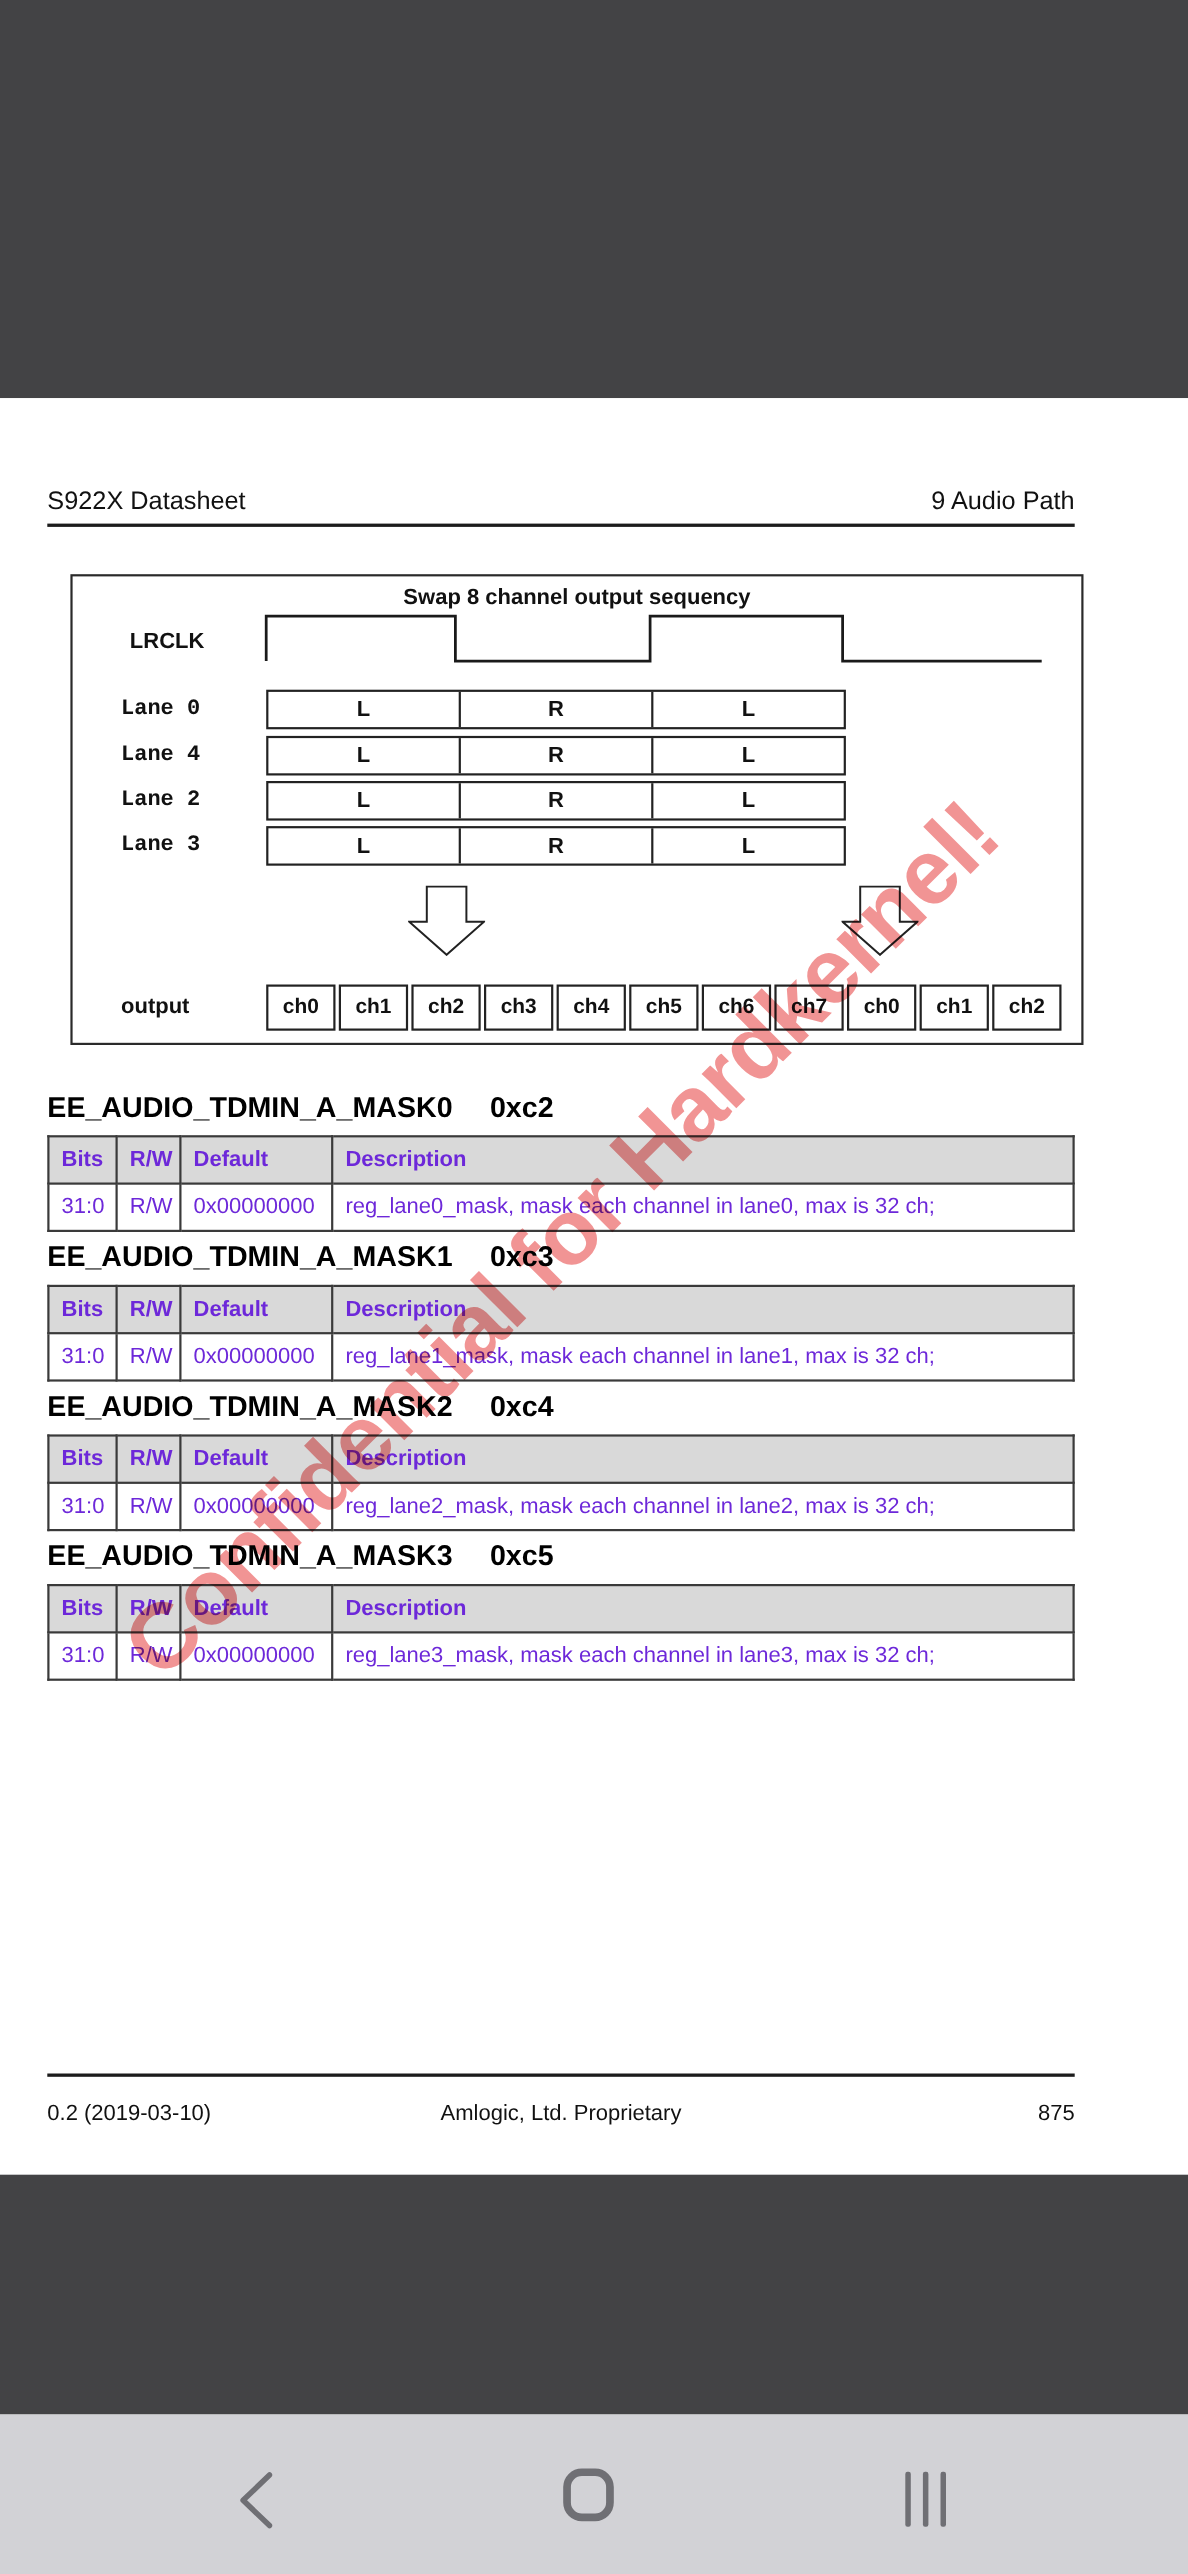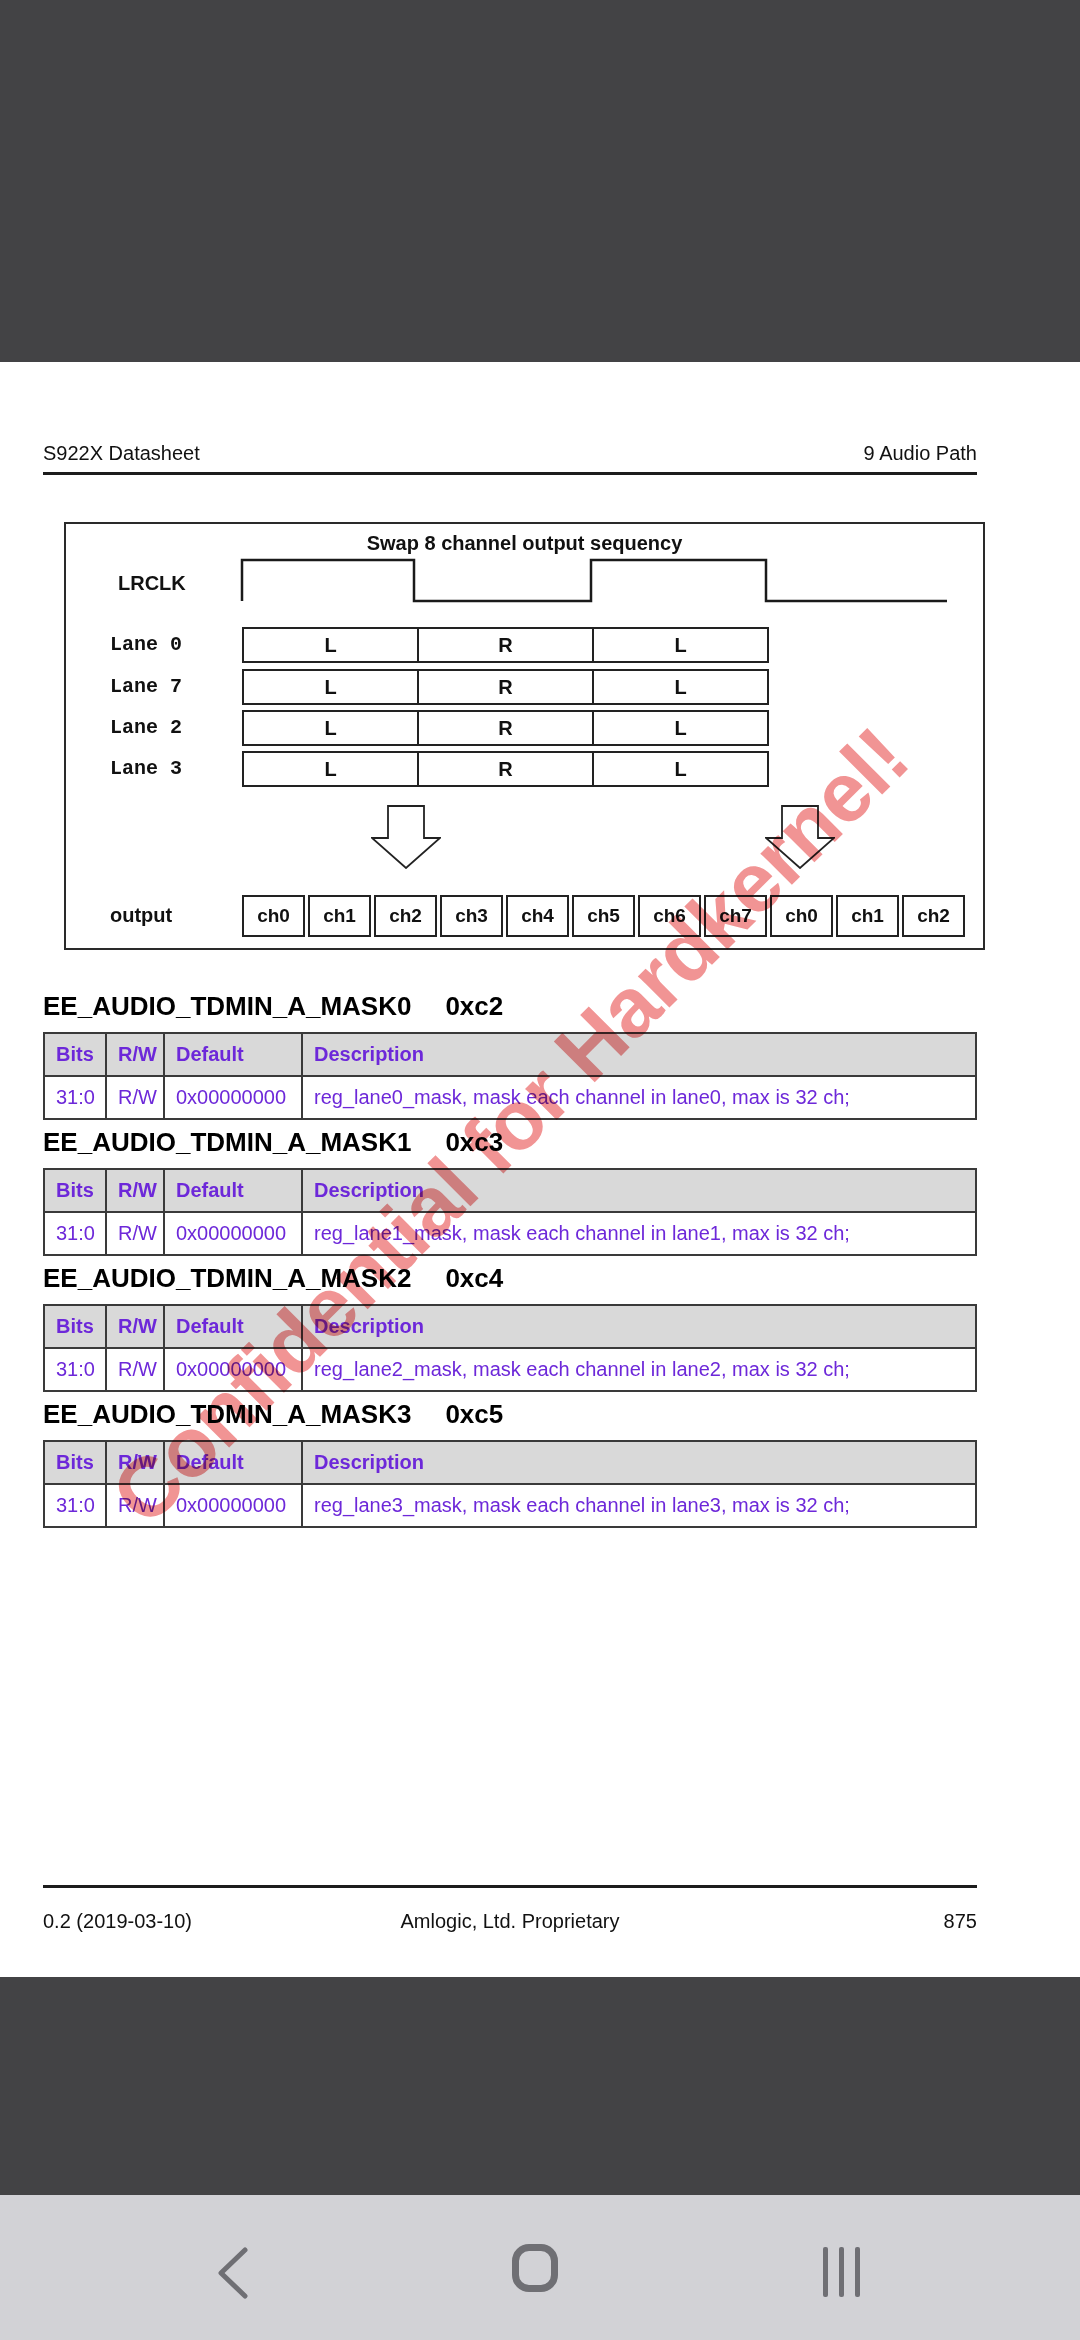--- a/index.html
+++ b/index.html
@@ -7,21 +7,21 @@
   body { font-family:"Liberation Sans","DejaVu Sans",sans-serif; background:#fff; }
   .screen { position:relative; width:1080px; height:2340px; overflow:hidden; background:#fff; }
 
   .band { position:absolute; left:0; width:1080px; background:#434345; }
   .band-top { top:0; height:362px; }
   .band-bottom { top:1977px; height:218px; }
 
   .page { position:absolute; left:0; top:362px; width:1080px; height:1615px; background:#fff; color:#111; }
 
   .doc-header { position:absolute; left:43px; top:80px; width:934px;
-    display:flex; justify-content:space-between; font-size:20px;
+    display:flex; justify-content:space-between; font-size:23px;
     border-bottom:3px solid #1c1c1c; padding-bottom:7px; }
 
   
   .diagram { position:absolute; left:64px; top:160px; width:921px; height:428px;
     border:2px solid #2a2a2a; }
   .diagram-title { position:absolute; left:0; top:8px; width:100%; text-align:center;
     font-weight:bold; font-size:20px; }
   .wave-svg { position:absolute; left:0; top:0; }
   .side-label { position:absolute; font-weight:bold; font-size:20px; }
   .lrclk-label { left:52px; top:48px; }
@@ -91,21 +91,21 @@
 
       <span class="side-label lrclk-label">LRCLK</span>
 
       <span class="side-label lane-label" style="top:109px;">Lane 0</span>
       <div class="lane-row" style="top:103px;">
         <div class="lane-cell">L</div>
         <div class="lane-cell">R</div>
         <div class="lane-cell">L</div>
       </div>
 
-      <span class="side-label lane-label" style="top:151px;">Lane 7</span>
+      <span class="side-label lane-label" style="top:151px;">Lane 4</span>
       <div class="lane-row" style="top:145px;">
         <div class="lane-cell">L</div>
         <div class="lane-cell">R</div>
         <div class="lane-cell">L</div>
       </div>
 
       <span class="side-label lane-label" style="top:192px;">Lane 2</span>
       <div class="lane-row" style="top:186px;">
         <div class="lane-cell">L</div>
         <div class="lane-cell">R</div>

